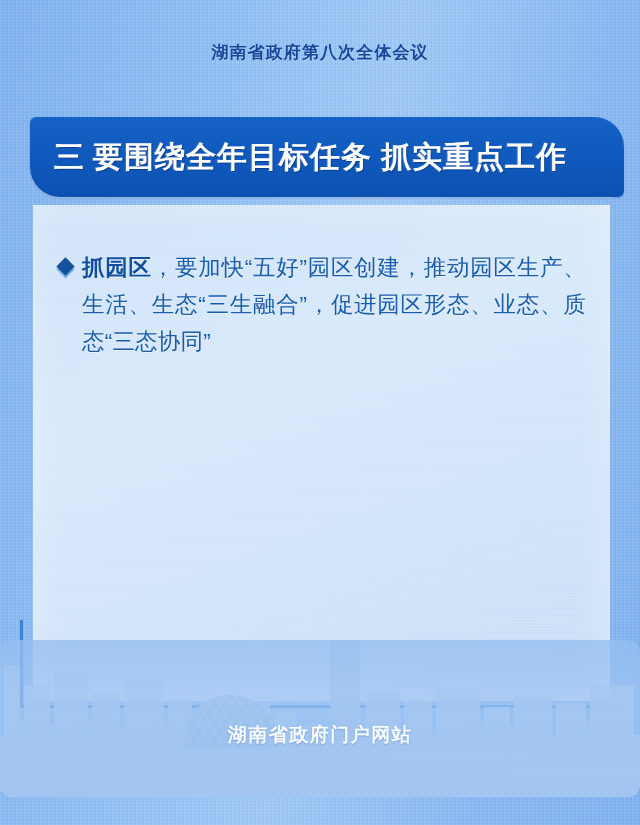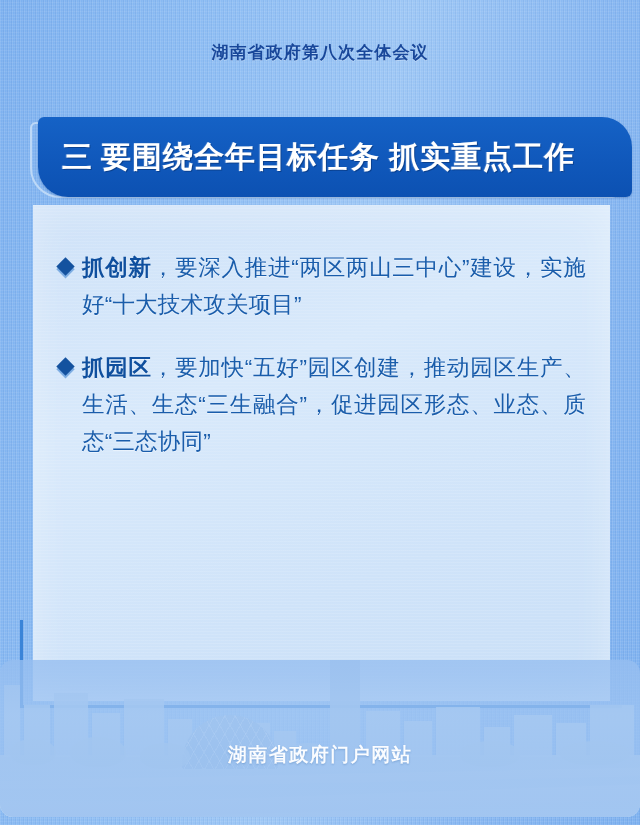--- a/index.html
+++ b/index.html
@@ -37,21 +37,21 @@
   }
 
   
   #banner-wrap{position:absolute;left:20px;top:113px;width:600px;height:92px;}
   #banner-outline{
     position:absolute;left:10px;top:9px;width:588px;height:76px;
     border:2px solid #bcd8f7;border-radius:6px 30px 6px 30px;
     box-sizing:border-box;
   }
   #banner{
-    position:absolute;left:18px;top:4px;width:594px;height:80px;
+    position:absolute;left:10px;top:4px;width:594px;height:80px;
     background:linear-gradient(180deg,#1562c6 0%,#1058bb 55%,#0c51b2 100%);
     border-radius:6px 30px 6px 30px;
     display:flex;align-items:center;
     box-sizing:border-box;
     padding-left:24px;
     box-shadow:0 1px 2px rgba(10,50,120,0.28);
   }
   #banner-title{
     color:#ffffff;font-size:30px;font-weight:bold;letter-spacing:1px;
     white-space:nowrap;
@@ -94,21 +94,21 @@
   }
   .bullet-text{
     font-size:22.5px;line-height:37px;color:#1a5dab;
     letter-spacing:0.2px;text-align:justify;
     text-shadow:0 1px 0 rgba(255,255,255,0.45);
   }
   .lead{font-weight:bold;color:#0f4f9e;}
 
   
   #footer{
-    position:absolute;left:0;top:660px;width:640px;height:157px;
+    position:absolute;left:0;top:640px;width:640px;height:157px;
     overflow:hidden;
     border-radius:13px;
   }
   #city{position:absolute;inset:0;}
   .bldg{position:absolute;bottom:34px;background:#bed6ef;opacity:.85;}
   .tower{position:absolute;background:#b3cdea;opacity:.9;}
   #ground{
     position:absolute;left:0;bottom:0;width:640px;height:62px;
     background:linear-gradient(180deg,#b9d3ee 0%,#c3daf1 60%,#cde1f4 100%);
   }
@@ -170,24 +170,20 @@
       </div>
     </div>
   </div>
 
   <div id="card-bracket-left"></div>
   <div id="card-bracket-bottom"></div>
 
   <div id="card">
     <div id="bullet-list">
 
-      <div class="bullet-row">
-        <span class="diamond"></span>
-        <div class="bullet-text"><span class="lead">抓创新</span><span>，要深入推进“两区两山三中心”建设，实施好“十大技术攻关项目”</span></div>
-      </div>
 
 
       <div class="bullet-row">
         <span class="diamond"></span>
         <div class="bullet-text"><span class="lead">抓园区</span><span>，要加快“五好”园区创建，推动园区生产、生活、生态“三生融合”，促进园区形态、业态、质态“三态协同”</span></div>
       </div>
 
     </div>
   </div>
 

